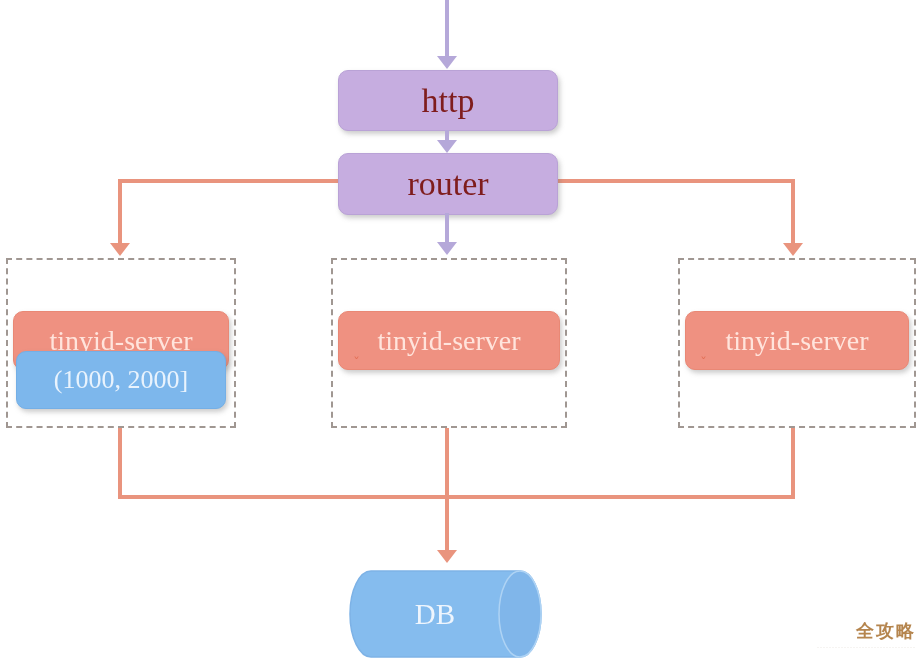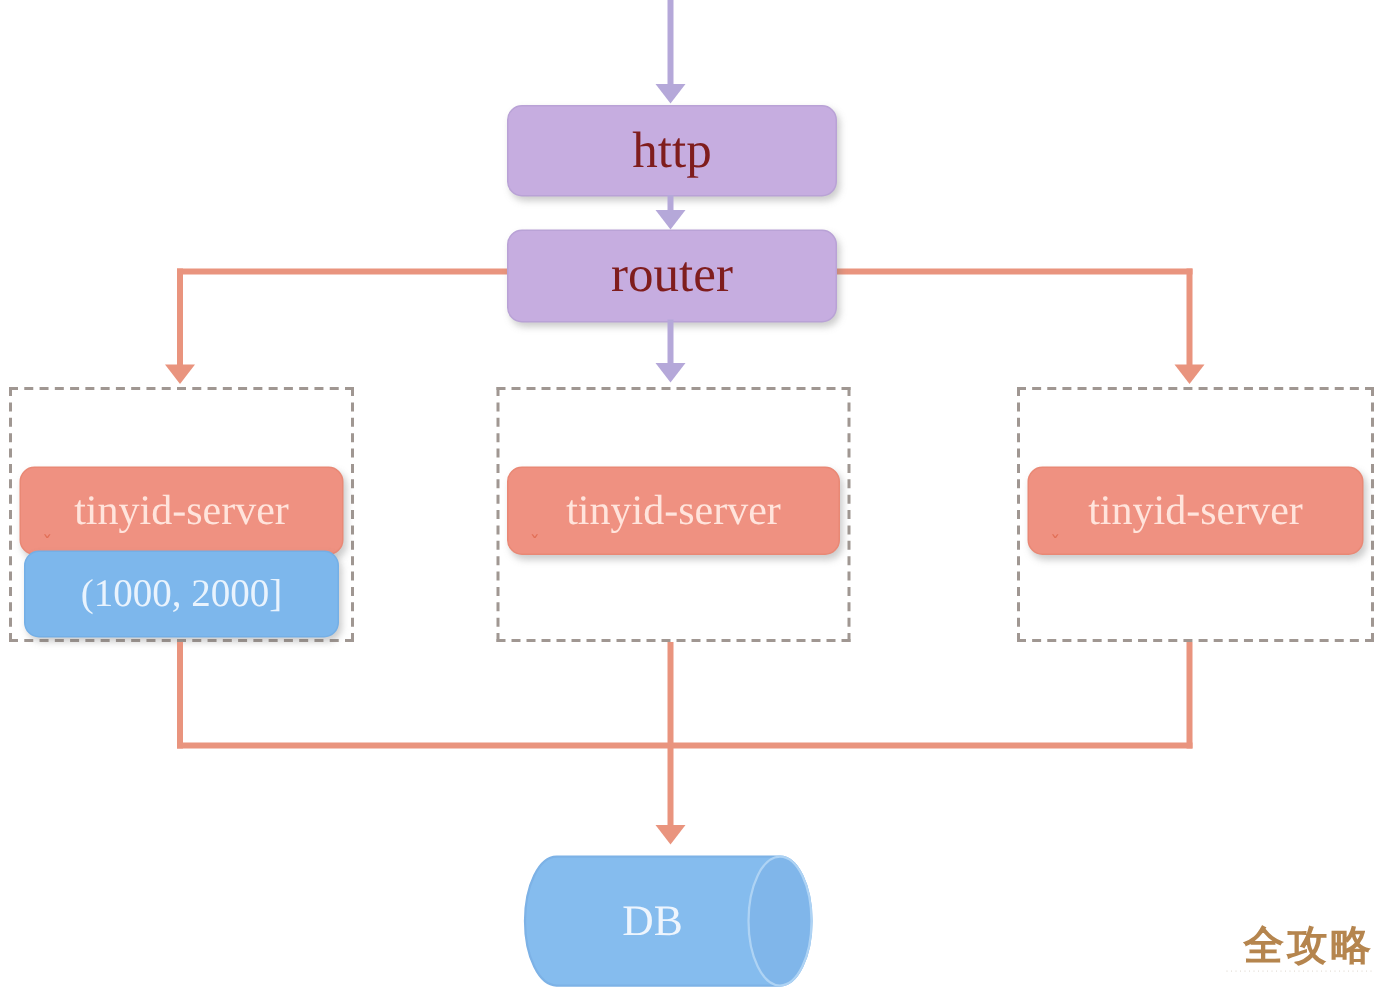--- a/index.html
+++ b/index.html
@@ -15,42 +15,42 @@
     border-left:10px solid transparent;border-right:10px solid transparent;
     border-top:13px solid #e9947e;}
   .arrowhead.purple{border-top-color:#b5a8d9;}
   
   .node{
     position:absolute;display:flex;align-items:center;justify-content:center;
     border-radius:10px;box-shadow:2px 3px 5px rgba(110,110,110,.35);
   }
   .node.purple{background:#c6ade0;border:1px solid #b9a2d6;color:#7f1d1d;font-size:34px;}
   .node.salmon{background:#ef9181;border:1px solid #e98875;color:#ffe4dc;font-size:28px;}
-  .node.blue{background:#7db7ec;border:1px solid #74afe6;color:#e9f3fd;font-size:26px;margin-top:16px;}
+  .node.blue{background:#7db7ec;border:1px solid #74afe6;color:#e9f3fd;font-size:26px;}
   
   .group{
     position:absolute;width:230px;height:170px;background:#ffffff;
     border:2px dashed #a09792;box-sizing:border-box;
   }
   .group .server{position:absolute;left:5px;right:5px;top:9px;height:57px;margin-top:42px;}
   .group .range{position:absolute;left:8px;right:8px;top:91px;height:56px;}
   .caret{
     position:absolute;left:14px;top:46px;color:#e06a50;font-size:14px;line-height:10px;
     font-family:"DejaVu Sans",sans-serif;opacity:.85;
   }
   
   .db-wrap{position:absolute;left:347px;top:570px;width:196px;height:84px;}
   .db-label{
     position:absolute;left:0;top:0;width:176px;height:88px;display:flex;
     align-items:center;justify-content:center;color:#eef5fd;font-size:29px;
   }
   
   .watermark{position:absolute;right:6px;top:617px;text-align:right;}
   .watermark .big{
-    font-family:"DejaVu Sans",sans-serif;font-weight:bold;font-size:27px;
+    font-family:"DejaVu Sans",sans-serif;font-weight:bold;font-size:18px;
     color:#b5854e;letter-spacing:2px;line-height:28px;
   }
   .watermark .small{
     font-size:6px;color:#d6cec4;letter-spacing:1px;line-height:7px;white-space:nowrap;
   }
 </style>
 </head>
 <body>
 
 <div class="canvas">

